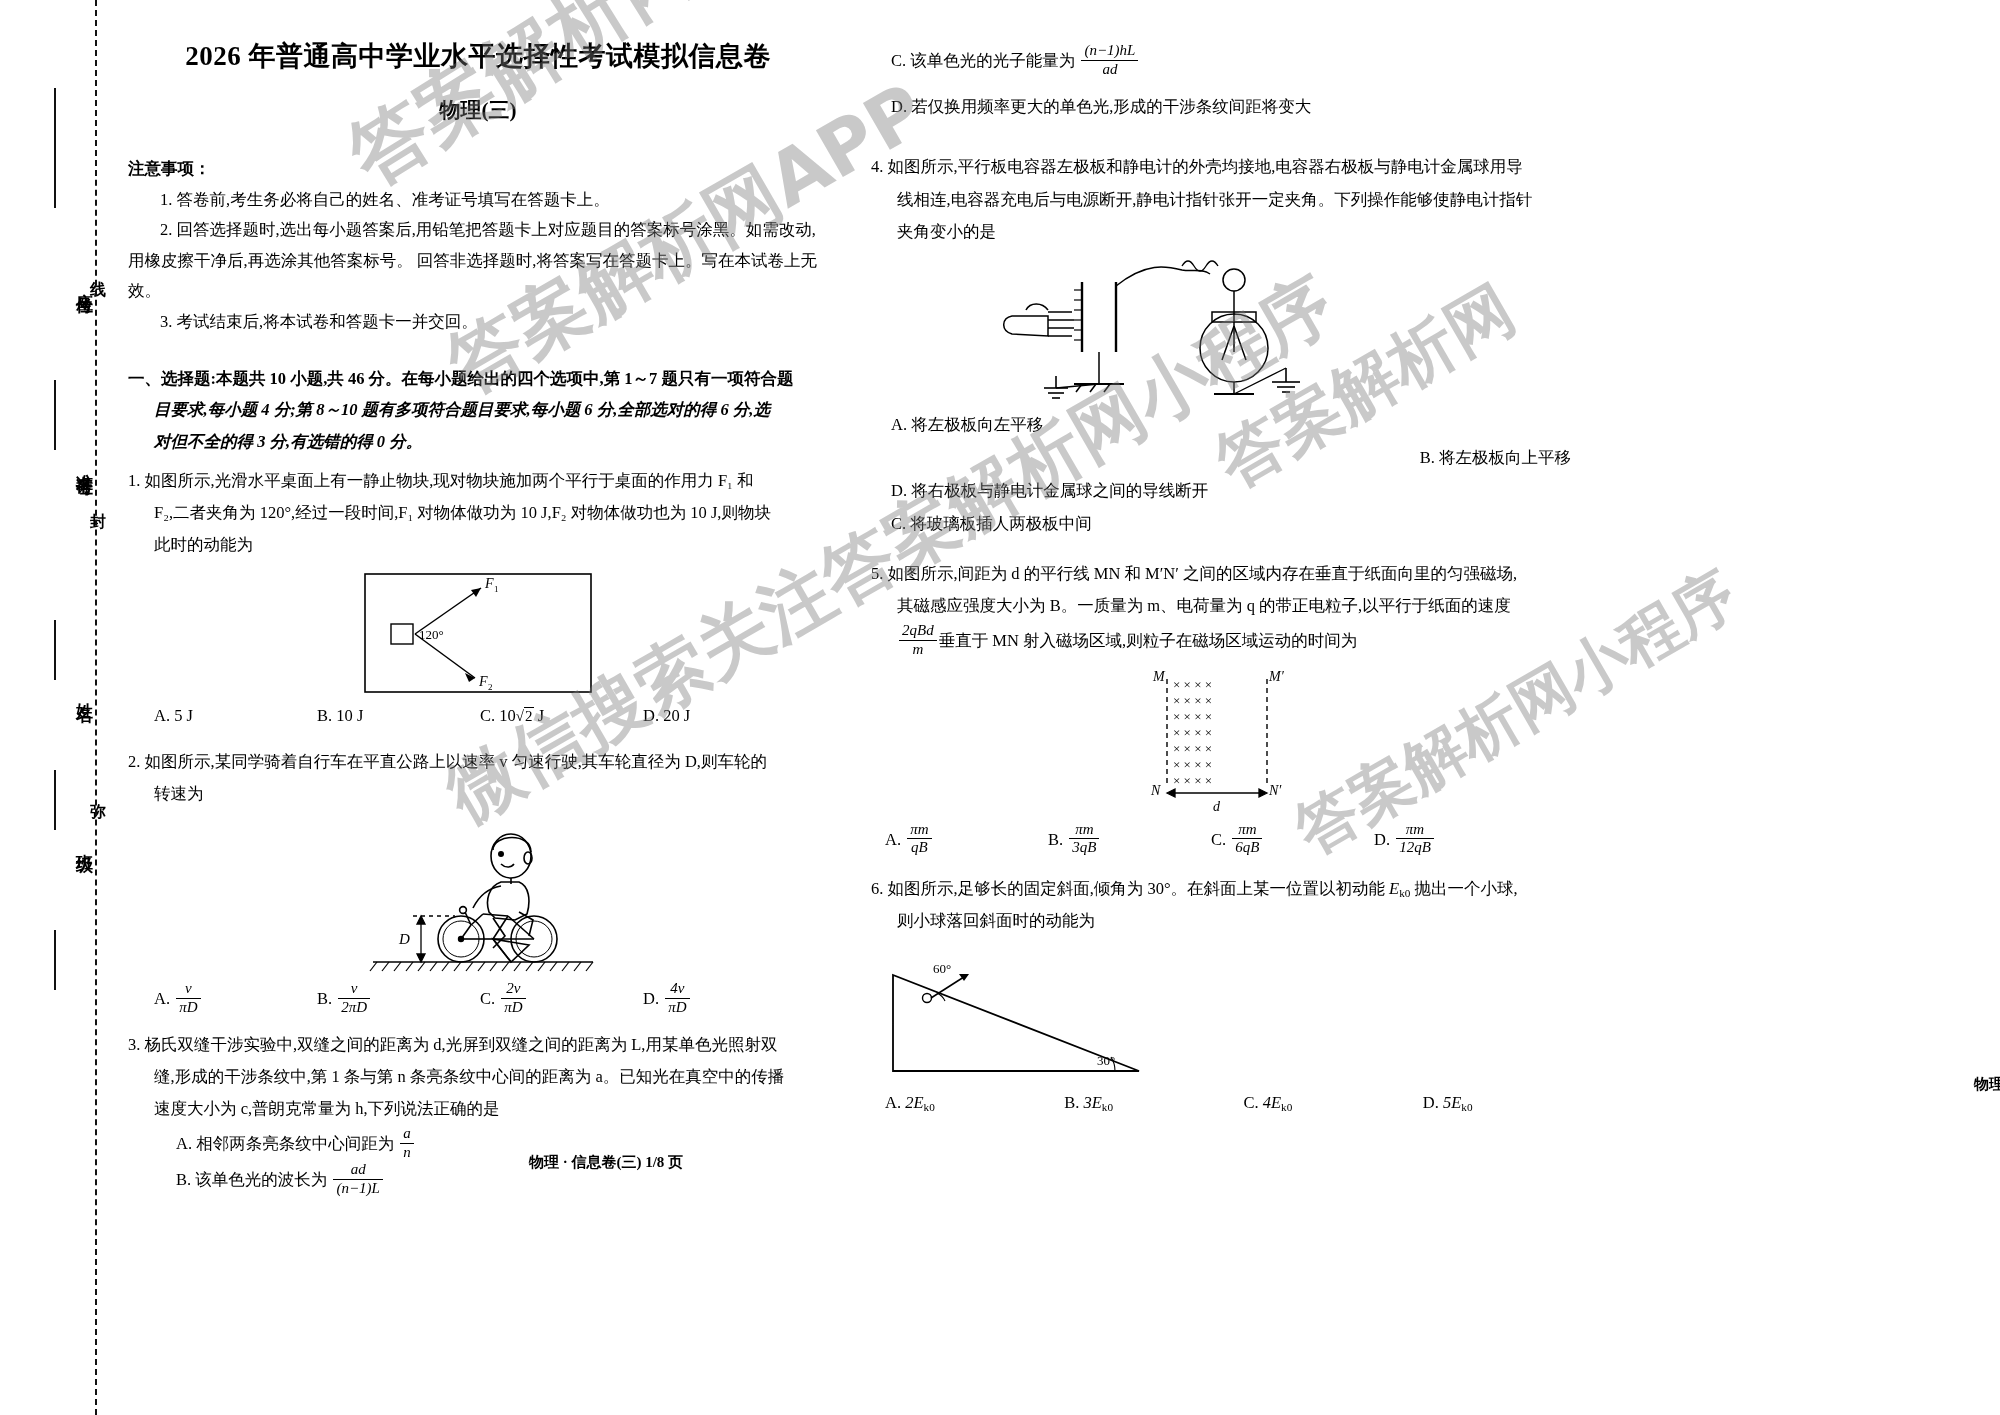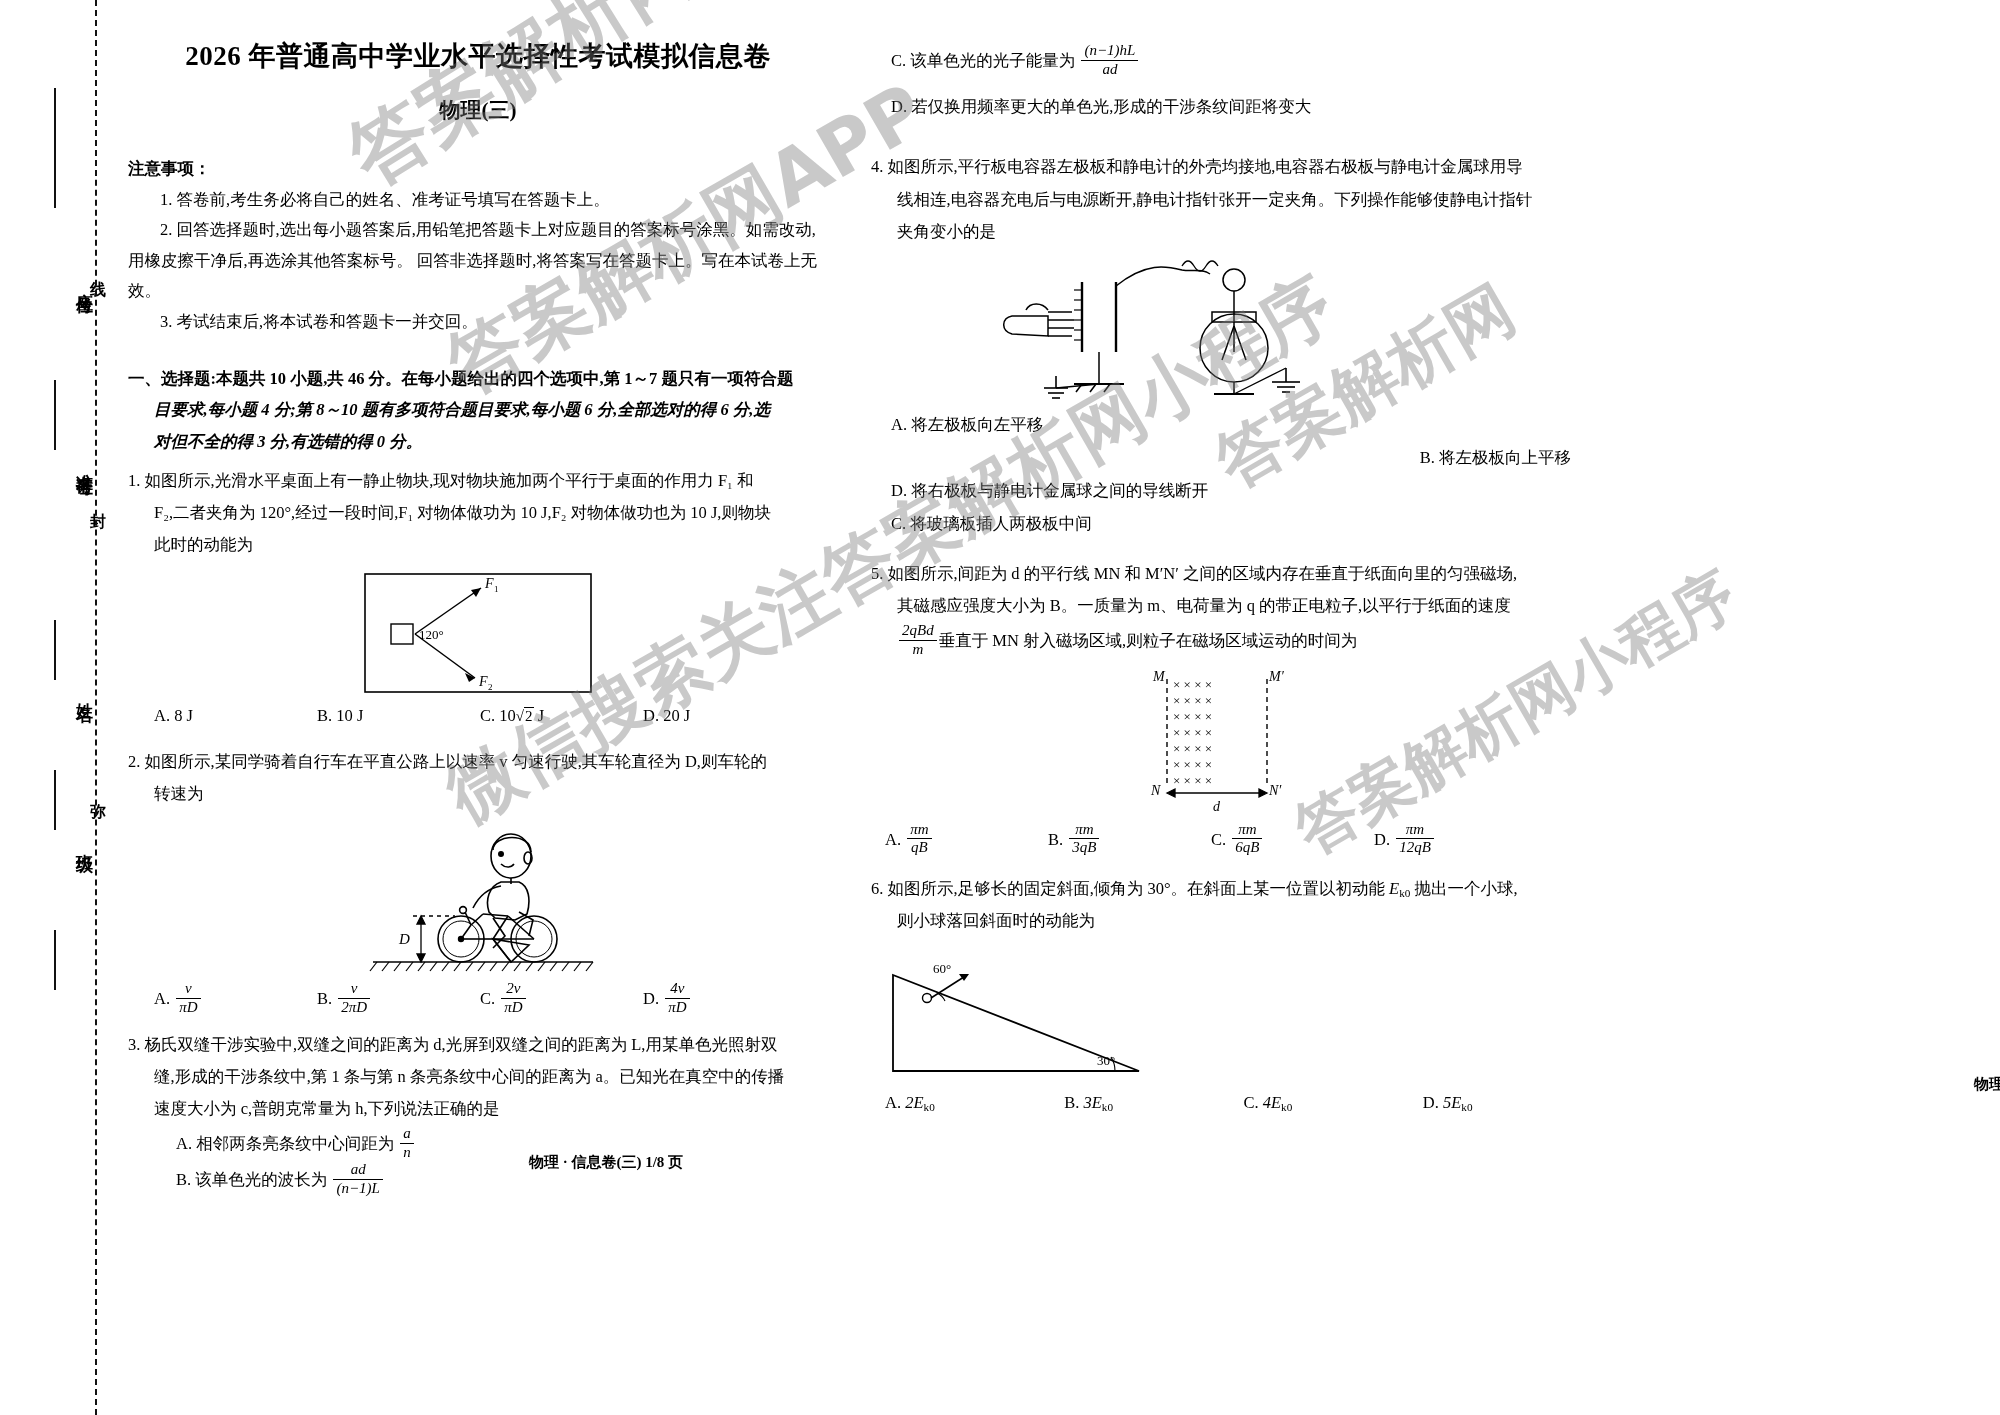--- a/index.html
+++ b/index.html
@@ -146,21 +146,21 @@
           <polygon points="112,106 102,101 106,110" fill="#000"></polygon>
           <text x="122" y="16" font-size="14" font-style="italic" font-family="Liberation Serif,serif">F</text>
           <text x="131" y="20" font-size="9" font-family="Liberation Serif,serif">1</text>
           <text x="116" y="114" font-size="14" font-style="italic" font-family="Liberation Serif,serif">F</text>
           <text x="125" y="118" font-size="9" font-family="Liberation Serif,serif">2</text>
           <text x="56" y="67" font-size="13" font-family="Liberation Serif,serif">120°</text>
         </svg>
       </div>
 
       <div class="opts-row">
-        <div>A. 8 J</div>
+        <div>A. 5 J</div>
         <div>B. 10 J</div>
         <div>C. 10<span style="font-size:15px;">√<span class="rad">2</span></span> J</div>
         <div>D. 20 J</div>
       </div>
     </div>
 
     <div class="q" style="margin-top:14px;">
       <div class="q-body">
         <span>2.</span>
         <span>如图所示,某同学骑着自行车在平直公路上以速率 v 匀速行驶,其车轮直径为 D,则车轮的</span>

